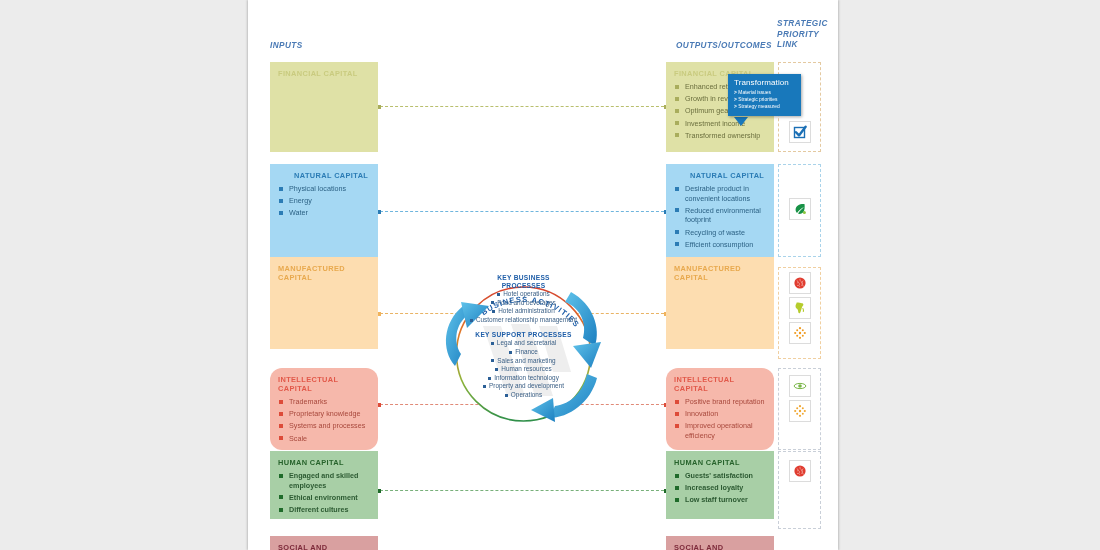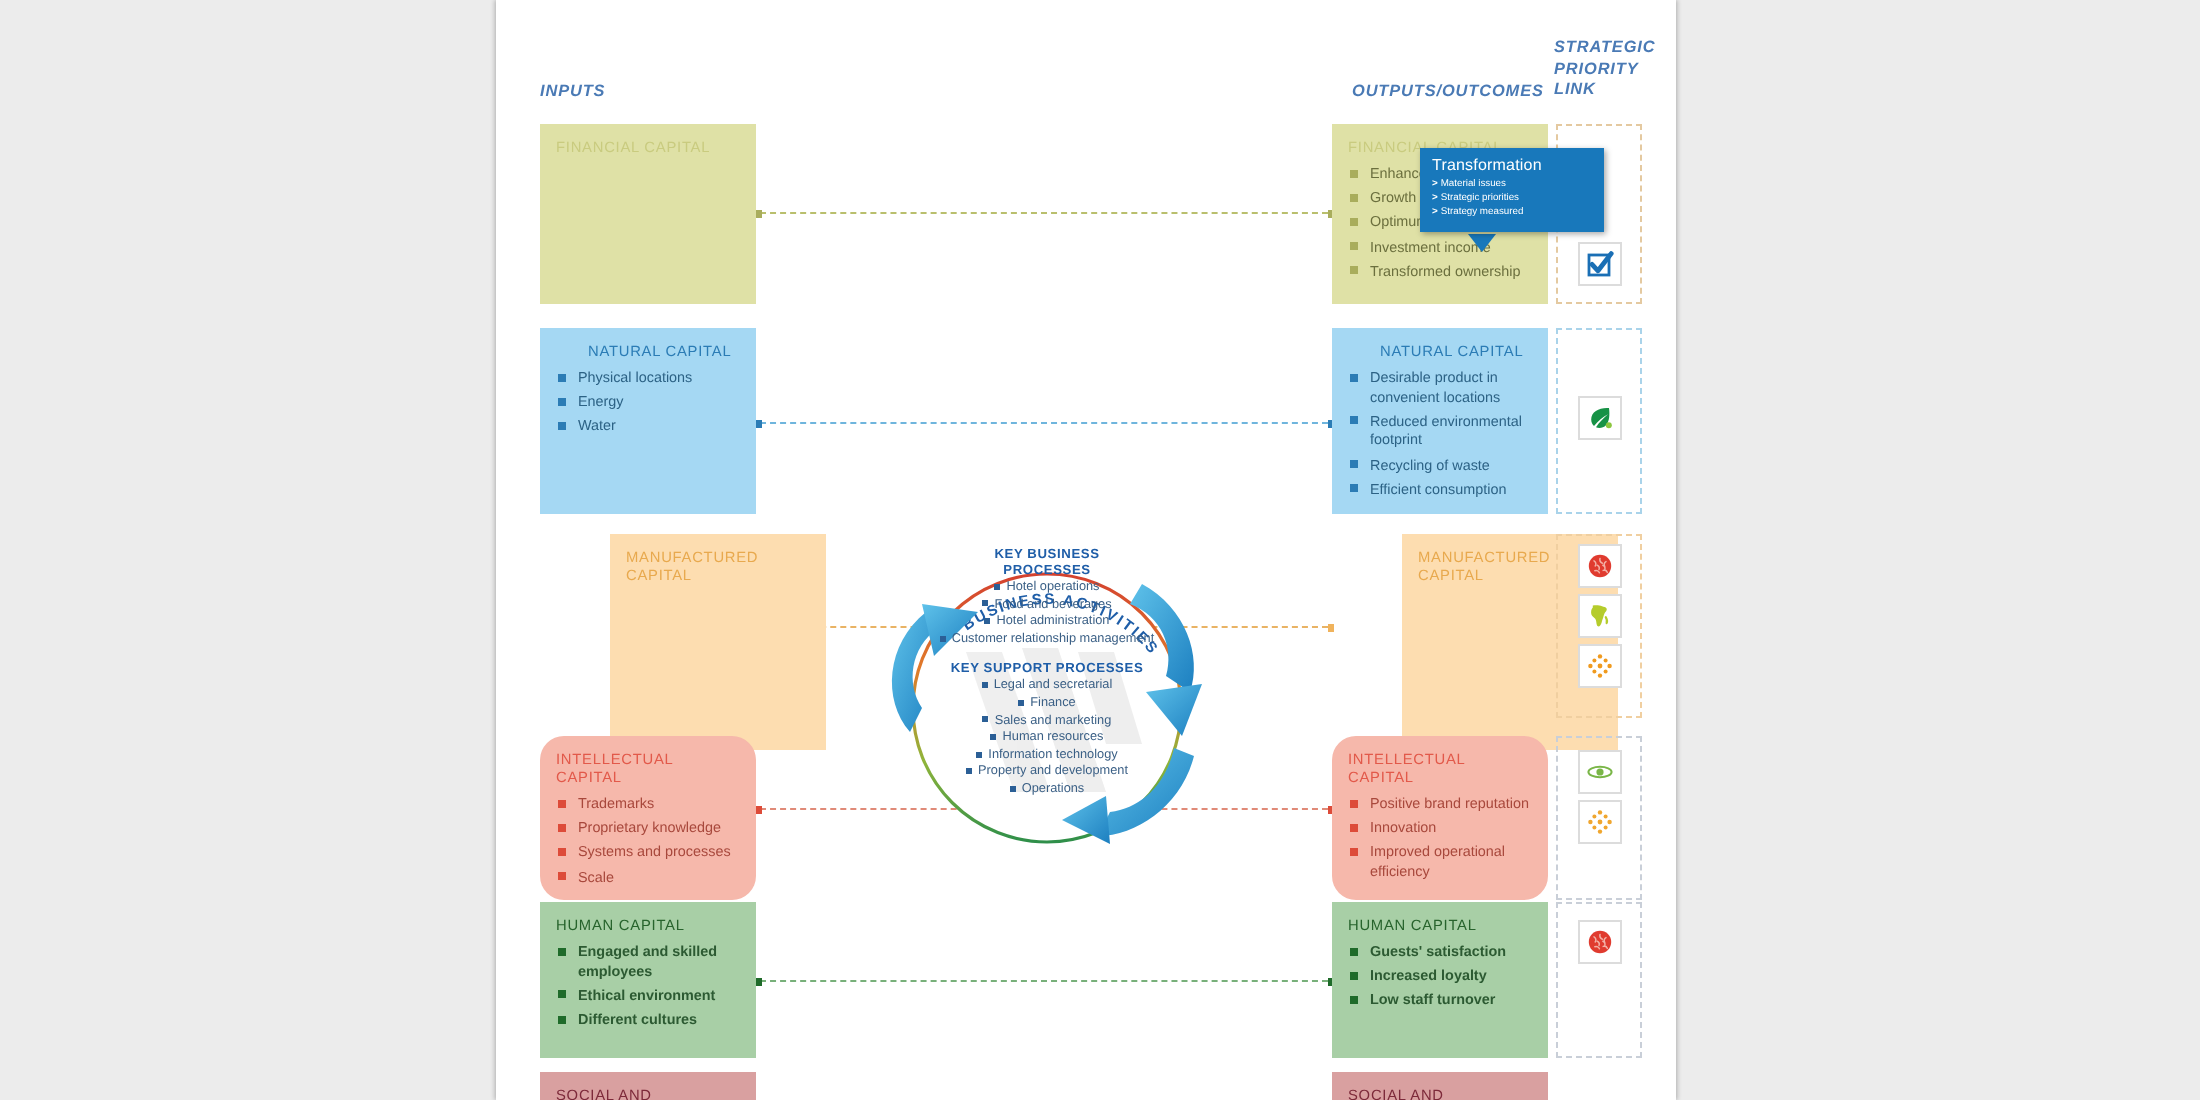--- a/index.html
+++ b/index.html
@@ -19,41 +19,41 @@
     letter-spacing:.45px;line-height:10.6px;font-style:italic;
   }
   #h-inputs{left:22px;top:41px;}
   #h-outputs{left:428px;top:41px;}
   #h-spl{left:529px;top:19px;width:60px;}
 
   .cap{
     position:absolute;box-sizing:border-box;padding:7px 8px 6px 8px;
   }
   .cap .cap-title{
-    font-size:7.4px;font-weight:normal;letter-spacing:.38px;margin-bottom:4px;
+    font-size:7.4px;font-weight:bold;letter-spacing:.38px;margin-bottom:4px;
   }
   .cap ul{list-style:none;margin:0;padding:0;}
   .cap li{
     position:relative;padding-left:11px;font-size:7.2px;line-height:9.6px;
     margin-bottom:2.6px;
   }
   .cap li:before{
     content:"";position:absolute;left:1px;top:2.7px;width:4px;height:4px;
   }
 
   
   .left{left:22px;width:108px;}
   .right{left:418px;width:108px;}
 
   
   .r1{top:62px;height:90px;}
   .r2{top:164px;height:93px;}
-  .r3{top:267px;height:108px;margin-left:35px;}
+  .r3{top:257px;height:92px;}
   .r4{top:368px;height:82px;}
-  .r5{top:451px;height:78px;}
+  .r5{top:451px;height:68px;}
   .r6{top:536px;height:30px;}
 
   
   .fin{background:#dfe1a6;} .fin .cap-title{color:#c9cb7f;} .fin li{color:#6b6f3e;} .fin li:before{background:#a9ad5c;}
   .nat{background:#a5d8f3;} .nat .cap-title{color:#2b7cb5;padding-left:16px;} .nat li{color:#2c6285;} .nat li:before{background:#2b7cb5;}
   .man{background:#fdddb0;} .man .cap-title{color:#e8a94e;} .man li{color:#9a7231;} .man li:before{background:#f0b35c;}
   .intl{background:#f6b8ab;border-radius:12px;} .intl .cap-title{color:#e2594a;} .intl li{color:#a8483c;} .intl li:before{background:#dd4b39;}
   .hum{background:#a8cfa6;} .hum .cap-title{color:#27632c;} .hum li{color:#2c5a32;font-weight:bold;} .hum li:before{background:#1f6b2a;}
   .soc{background:#d9a0a0;} .soc .cap-title{color:#7d2a3a;}
 
@@ -88,21 +88,21 @@
   #circle{position:absolute;left:183px;top:246px;width:185px;height:190px;}
   #circle svg.ring{position:absolute;left:0;top:0;}
   .circ-txt{position:absolute;left:0;top:0;width:185px;text-align:center;}
   .ct-h{font-size:6.6px;font-weight:bold;color:#1f5ea8;letter-spacing:.3px;line-height:8px;}
   .ct-l{font-size:6.4px;color:#3a5f85;line-height:8.6px;}
   .ct-l span.b{display:inline-block;width:3px;height:3px;background:#2b5f96;
      margin-right:3px;vertical-align:middle;}
 
   
   #tooltip{
-    position:absolute;left:462px;top:74px;width:92px;
+    position:absolute;left:480px;top:74px;width:73px;
     background:#1878bb;color:#ffffff;padding:4px 5px 5px 6px;box-sizing:border-box;
     box-shadow:1px 1px 3px rgba(0,0,0,.35);z-index:50;
   }
   #tooltip .tt-title{font-size:8px;font-weight:normal;margin-bottom:2px;letter-spacing:.1px;}
   #tooltip .tt-item{font-size:4.9px;line-height:7.2px;white-space:nowrap;}
   #tooltip .tt-item b{font-weight:bold;margin-right:1.5px;}
   #tt-tail{position:absolute;left:486px;top:117px;width:0;height:0;
     border-left:7px solid transparent;border-right:7px solid transparent;
     border-top:9px solid #1878bb;z-index:49;}
 </style>

